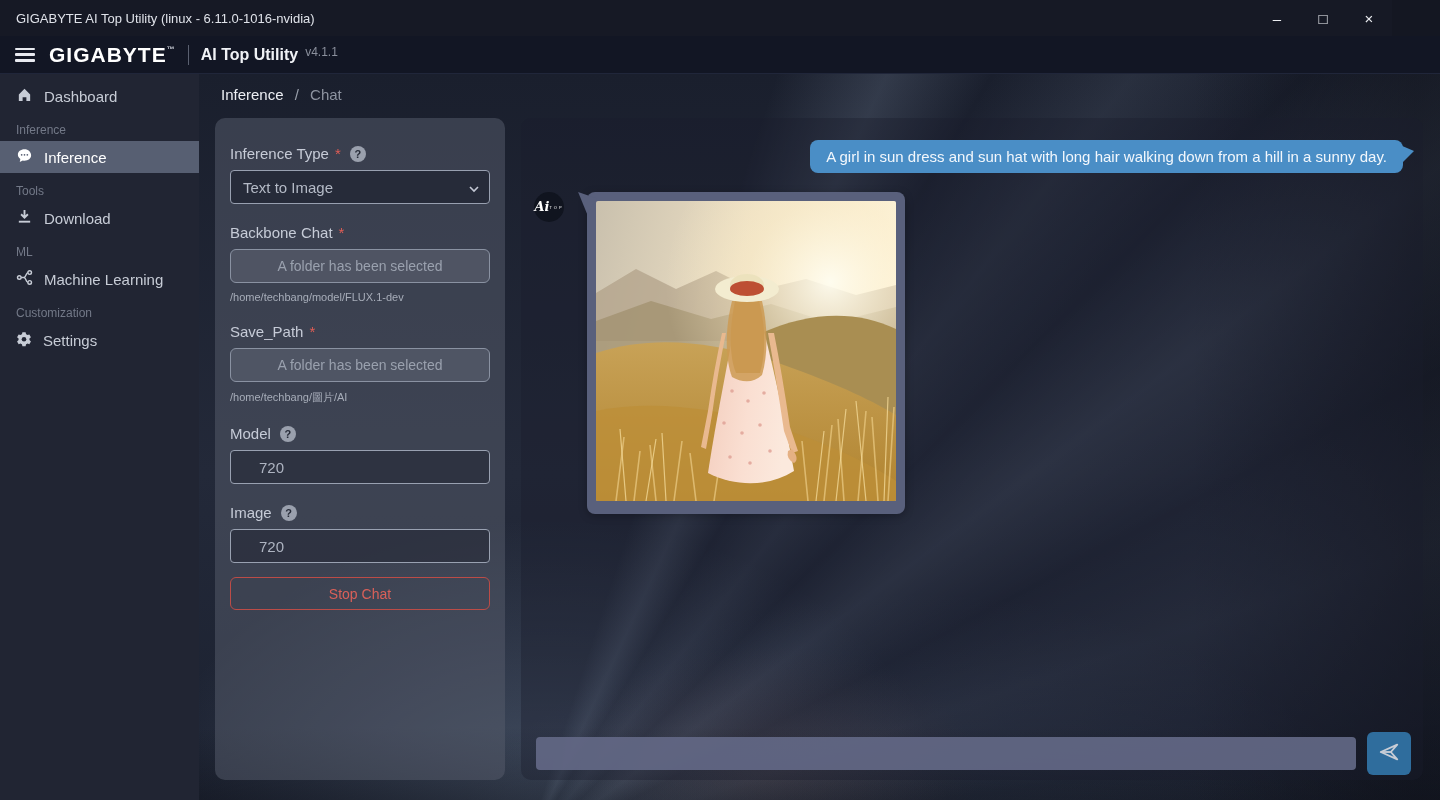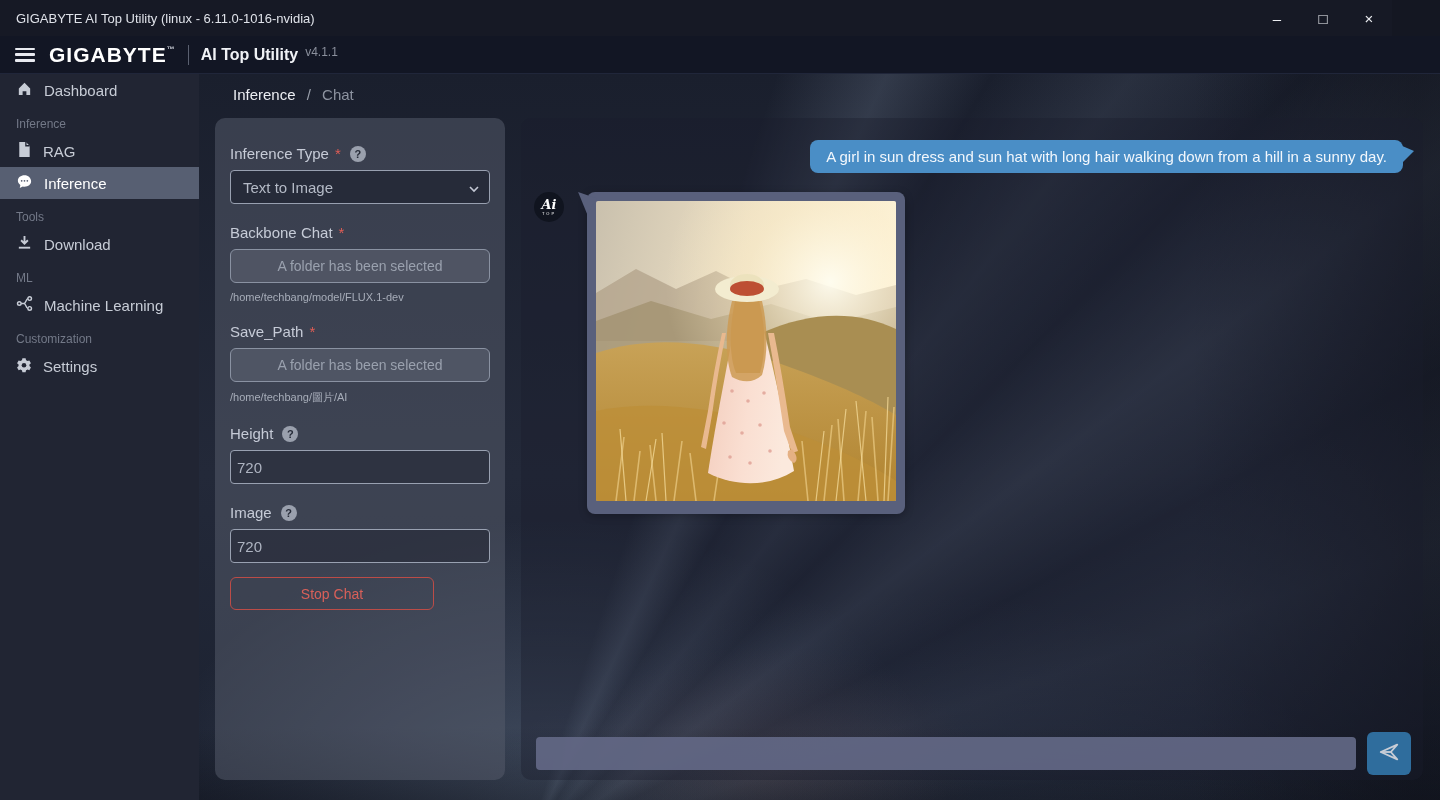--- a/index.html
+++ b/index.html
@@ -22,21 +22,21 @@
                justify-content:space-between; cursor:pointer; }
   .hamburger i { display:block; height:2.5px; background:#e8eaf0; border-radius:1px; }
   .brand { margin-left:14px; font-size:21px; font-weight:bold; letter-spacing:1px; color:#fff; }
   .brand sup { font-size:8px; vertical-align:top; position:relative; top:2px; color:#cfd3dc; }
   .hdr-divider { width:1px; height:20px; background:#5a6070; margin:0 12px; }
   .app-name { font-size:16px; font-weight:bold; color:#f0f2f6; }
   .app-version { font-size:12px; color:#8a8f9c; margin-left:7px; position:relative; top:-3px; }
 
   
   .sidebar { position:absolute; left:0; top:74px; width:199px; height:726px;
-             background:#212533; }
+             background:#212533; padding-top:6px; }
   .side-item { height:32px; display:flex; align-items:center; padding-left:16px; gap:11px;
                color:#c7ccd6; font-size:15px; cursor:pointer; }
   .side-item svg { flex:0 0 auto; }
   .side-item.selected { background:#575f72; color:#ffffff; }
   .side-section { padding:11px 16px 4px; font-size:12px; color:#737988; }
 
   
   .main { position:absolute; left:199px; top:74px; width:1241px; height:726px;
           background:
             linear-gradient(90deg, rgba(14,16,24,0) 80%, rgba(13,15,23,0.55) 98%),
@@ -46,21 +46,21 @@
               transparent 0deg, rgba(172,192,218,0.17) 7deg, transparent 13deg,
               rgba(172,192,218,0.10) 20deg, transparent 27deg,
               rgba(172,192,218,0.15) 35deg, transparent 44deg,
               rgba(172,192,218,0.09) 53deg, transparent 64deg,
               rgba(172,192,218,0.06) 74deg, transparent 86deg),
             radial-gradient(ellipse 560px 430px at 28% 104%, rgba(152,176,206,0.35) 0%, rgba(152,176,206,0.12) 45%, transparent 72%),
             radial-gradient(ellipse 760px 520px at 58% 118%, rgba(118,143,178,0.24) 0%, transparent 65%),
             linear-gradient(180deg, #1a1f2d 0%, #232939 55%, #1b2130 100%);
         }
 
-  .breadcrumb { position:absolute; left:34px; top:12px; font-size:15px; }
+  .breadcrumb { position:absolute; left:22px; top:12px; font-size:15px; }
   .breadcrumb .bc-parent { color:#eceef3; }
   .breadcrumb .bc-sep { color:#9aa0ac; margin:0 7px; }
   .breadcrumb .bc-current { color:#8d93a0; }
 
   
   .form-panel { position:absolute; left:16px; top:44px; width:290px; height:662px;
                 background:rgba(86,92,108,0.52); border-radius:10px; padding:22px 15px 0; }
   .f-label { display:flex; align-items:flex-end; gap:6px; font-size:15px; color:#c6cbd7; height:22px; }
   .req { color:#e05d55; font-size:15px; }
   .help-icon { width:16px; height:16px; border-radius:50%; background:#9aa0ad; color:#262b38;
@@ -72,35 +72,35 @@
                     padding:0 28px 0 12px; appearance:none; -webkit-appearance:none;
                     font-family:"Liberation Sans", sans-serif; }
   .select-chevron { position:absolute; right:10px; top:11px; pointer-events:none; }
   .folder-btn { width:260px; height:34px; margin-top:8px; background:rgba(148,154,168,0.22);
                 border:1px solid #8a92a2; border-radius:6px; color:#9aa1ae; font-size:14px;
                 display:flex; align-items:center; justify-content:center; cursor:pointer; }
   .f-path { margin-top:8px; font-size:11px; color:#a7adb9; }
   .f-gap { height:15px; }
   input.f-input { width:260px; height:34px; margin-top:8px; background:rgba(34,39,51,0.55);
                   border:1px solid #99a1b1; border-radius:4px; color:#aeb4c1; font-size:15px;
-                  padding:0 6px; font-family:"Liberation Sans", sans-serif; }
-  .stop-btn { width:204px; height:33px; margin-top:14px; background:transparent;
+                  padding:0 28px; font-family:"Liberation Sans", sans-serif; }
+  .stop-btn { width:260px; height:33px; margin-top:14px; background:transparent;
               border:1px solid #bc4c47; border-radius:6px; color:#d96059; font-size:14px;
               display:flex; align-items:center; justify-content:center; cursor:pointer; }
 
   
   .chat-panel { position:absolute; left:322px; top:44px; width:902px; height:662px;
                 background:rgba(26,30,44,0.38); border-radius:10px; }
   .user-bubble { position:absolute; top:22px; right:20px; background:#4a8ec6; color:#f2f7fc;
                  font-size:15px; padding:8px 16px; border-radius:8px; max-width:700px; }
   .user-bubble .tail { position:absolute; right:-11px; top:5px; width:14px; height:20px;
                  background:#4a8ec6; clip-path:polygon(0 0, 100% 30%, 0 100%); }
   .ai-row { position:absolute; left:13px; top:74px; display:flex; align-items:flex-start; }
   .avatar { width:30px; height:30px; border-radius:50%; background:#10141f;
-            display:flex; flex-direction:column; align-items:center; justify-content:center;
+            display:flex; flex-direction:row; align-items:center; justify-content:center;
             color:#fff; flex:0 0 auto; }
   .avatar .a1 { font-size:13px; font-style:italic; font-weight:bold; line-height:12px;
                 font-family:"DejaVu Serif", serif; }
   .avatar .a2 { font-size:4px; letter-spacing:2px; line-height:5px; }
   .ai-bubble { position:relative; margin-left:23px; background:#59607c; border-radius:8px;
                padding:9px 9px 13px; box-shadow:0 2px 8px rgba(0,0,0,0.25); }
   .ai-bubble .tail { position:absolute; left:-12px; top:0px; width:22px; height:22px;
                background:#59607c; clip-path:polygon(14% 0, 100% 30%, 55% 100%); }
   .gen-image { width:300px; height:300px; display:block; border-radius:2px; }
 
@@ -139,29 +139,20 @@
 <div class="sidebar">
   <div class="side-item">
     <span>
       <svg width="17" height="17" viewBox="0 0 18 18">
           <path d="M3 9 9 3l6 6v7h-4v-4H7v4H3Z" fill="#c7ccd6"></path>
         </svg>
     </span>
     <span>Dashboard</span>
   </div>
   <div class="side-section">Inference</div>
-  <div class="side-item">
-    <span>
-      <svg width="16" height="17" viewBox="0 0 16 18">
-          <path d="M3 1h7l4 4v12H3Z" fill="#c7ccd6"></path>
-          <path d="M10 1v4h4" fill="none" stroke="#212533" stroke-width="1.4"></path>
-        </svg>
-    </span>
-    <span>RAG</span>
-  </div>
   <div class="side-item selected">
     <span>
       <svg width="17" height="17" viewBox="0 0 18 18">
           <path d="M9 2.5C5 2.5 2 5 2 8.2c0 1.8 1 3.4 2.6 4.4L4 16l3.2-1.7c.6.1 1.2.2 1.8.2 4 0 7-2.5 7-5.8S13 2.5 9 2.5Z" fill="#ffffff"></path>
           <circle cx="6" cy="8.3" r="0.9" fill="#575f72"></circle>
           <circle cx="9" cy="8.3" r="0.9" fill="#575f72"></circle>
           <circle cx="12" cy="8.3" r="0.9" fill="#575f72"></circle>
         </svg>
     </span>
     <span>Inference</span>
@@ -241,21 +232,21 @@
       <span>Save_Path</span>
         <span class="req" style="margin-left:0">*</span>
     </div>
     <div class="folder-btn">
       <span>A folder has been selected</span>
     </div>
     <div class="f-path">/home/techbang/圖片/AI</div>
 
     <div class="f-gap"></div>
     <div class="f-label">
-      <span>Height</span>
+      <span>Model</span>
         <span class="help-icon">?</span>
     </div>
     <input class="f-input" value="720" style="">
 
     <div class="f-gap"></div>
     <div class="f-label">
       <span>Image</span>
         <span class="help-icon">?</span>
     </div>
     <input class="f-input" value="720" style="">

